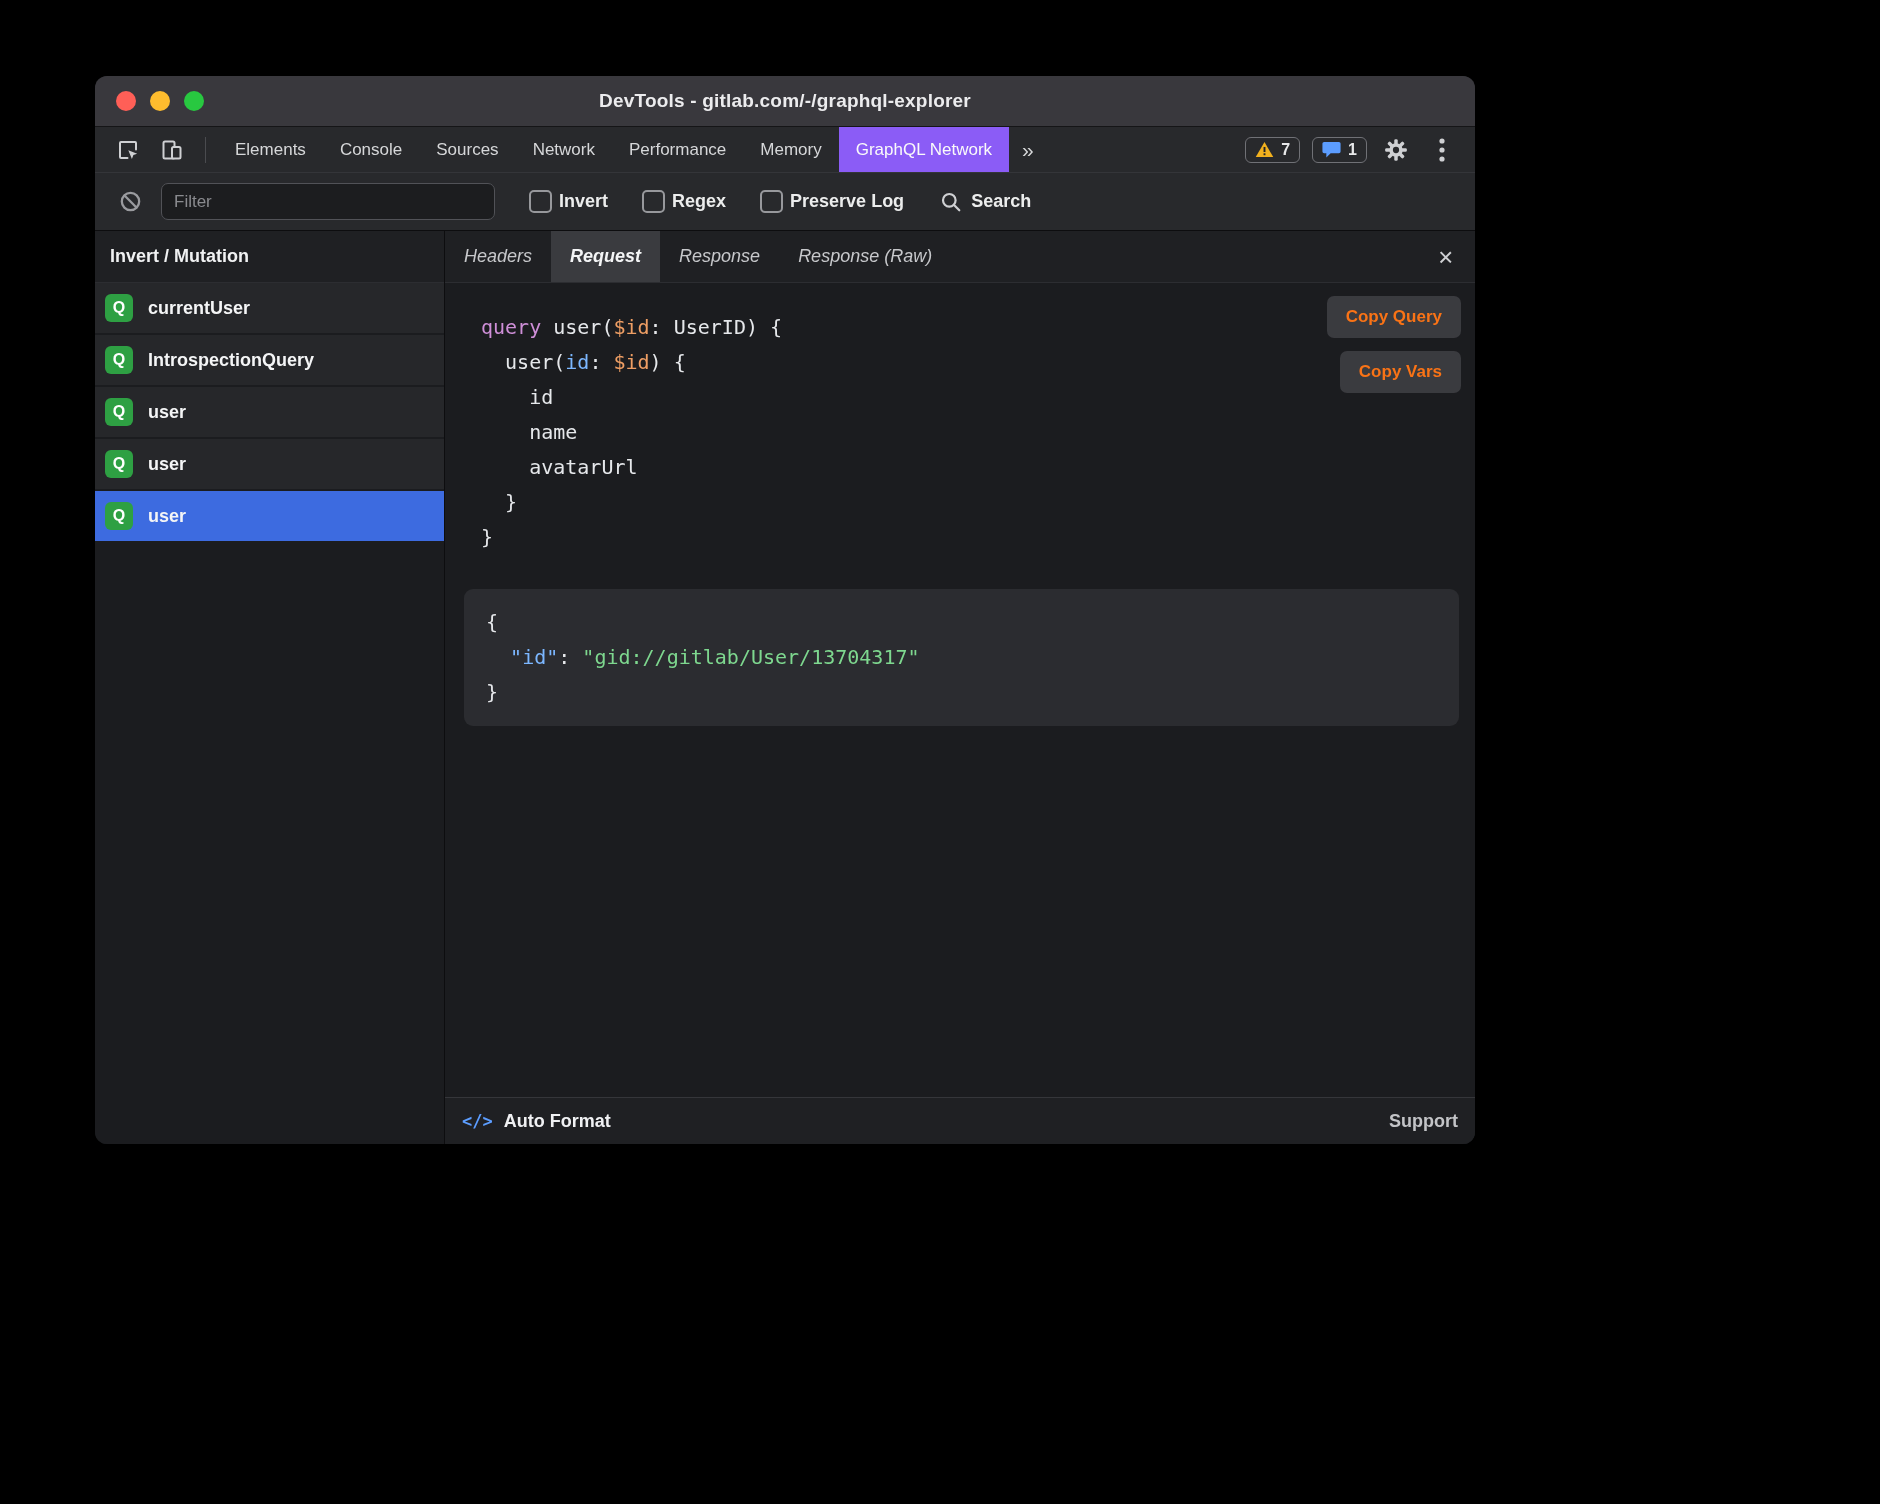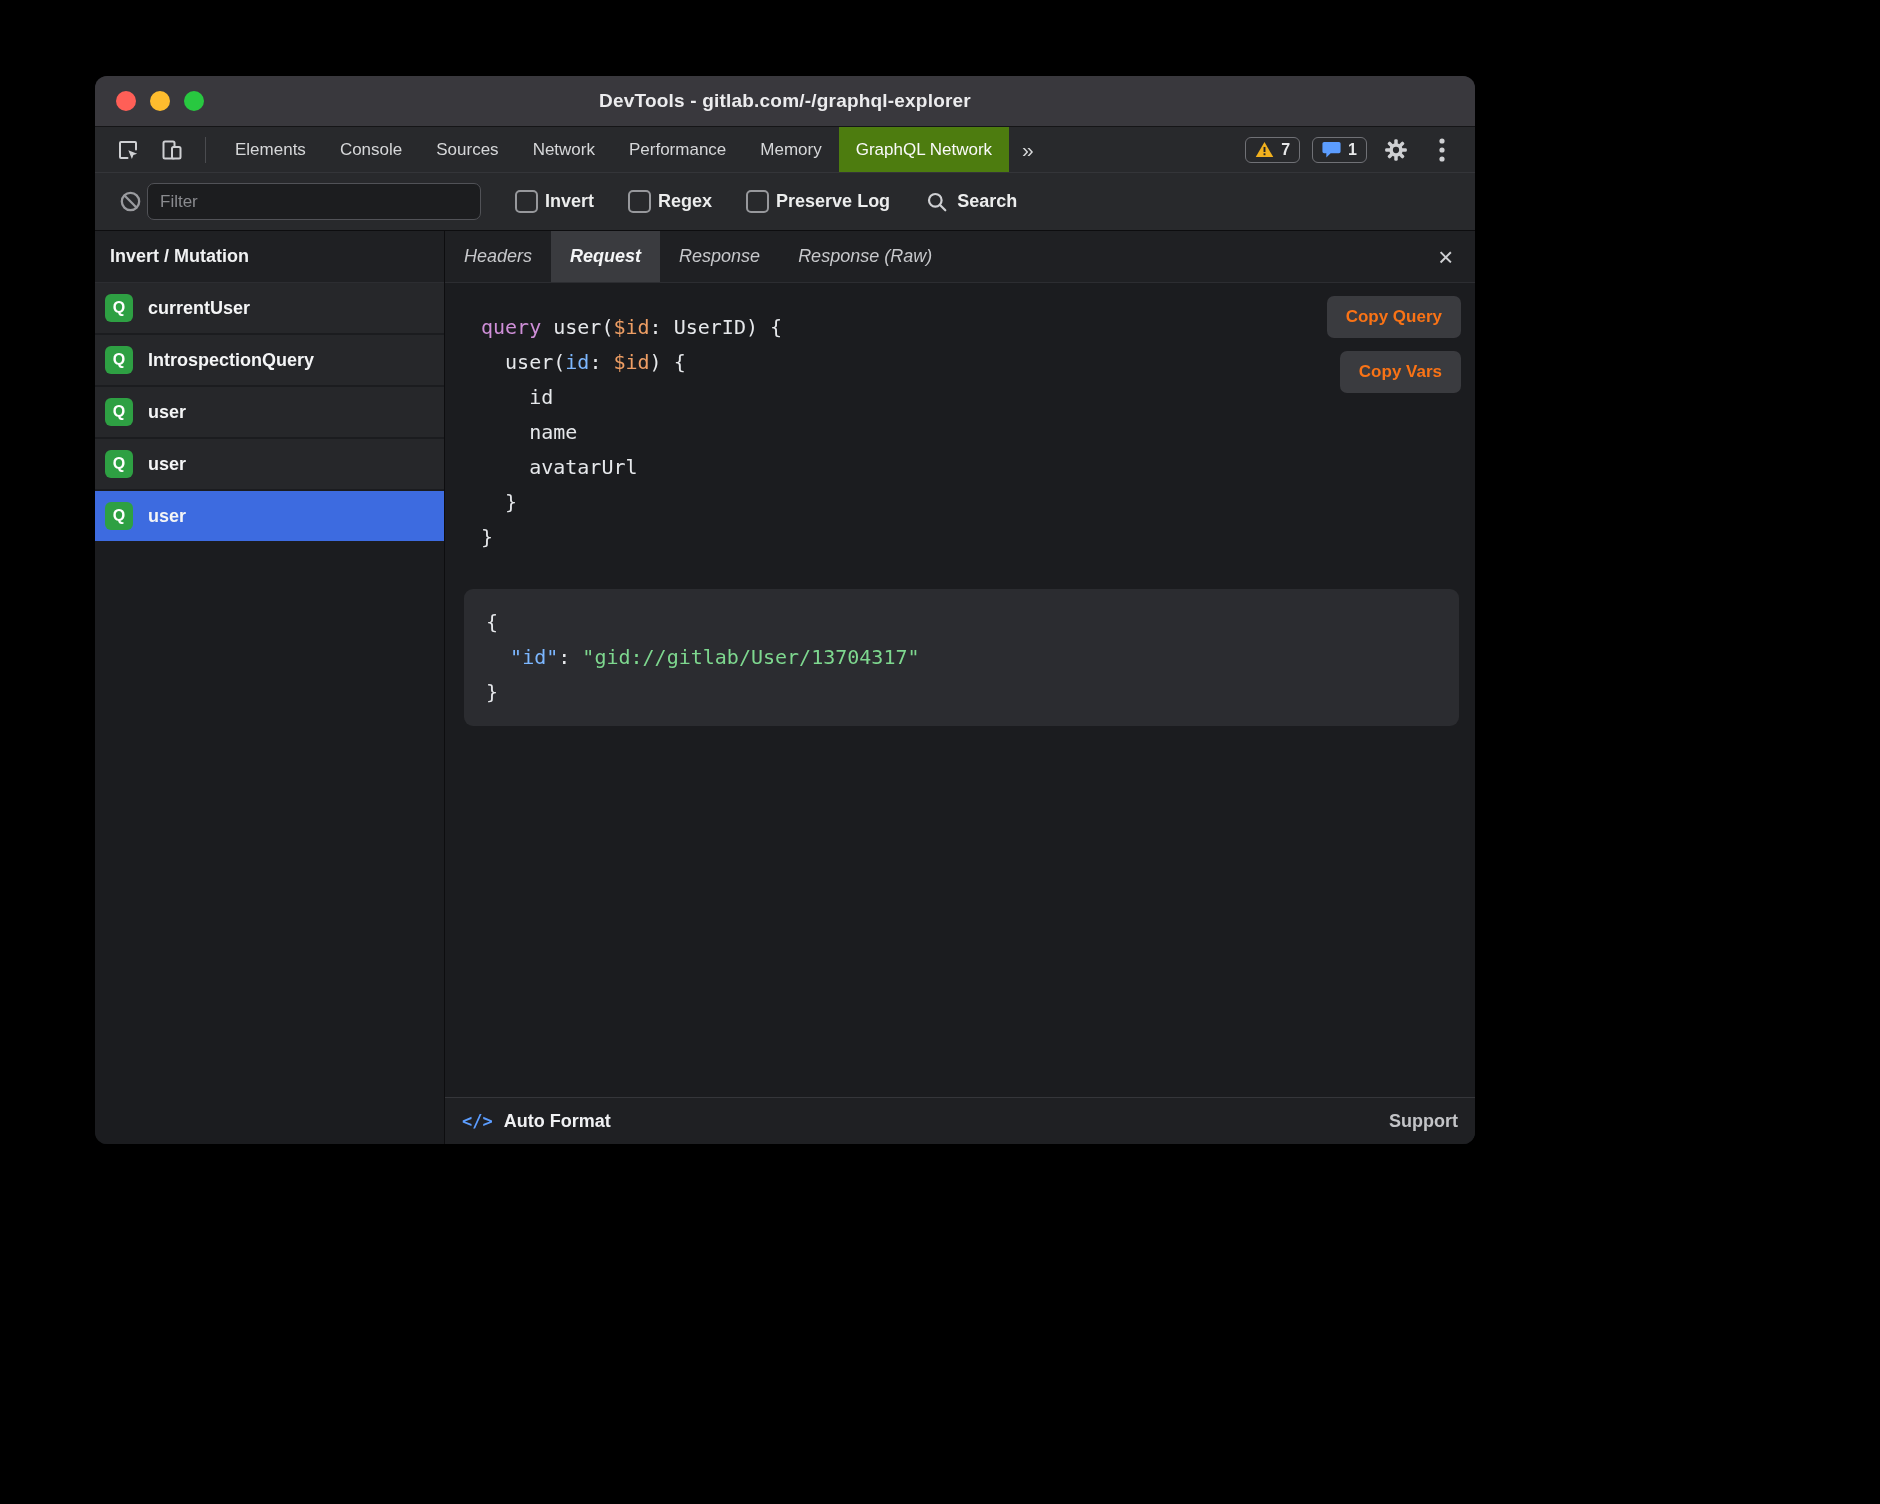--- a/index.html
+++ b/index.html
@@ -60,21 +60,21 @@
   .icon-btn { width: 34px; height: 34px; display: flex; align-items: center; justify-content: center; border-radius: 5px; }
   .vsep { width: 1px; height: 26px; background: #4a4b4f; margin: auto 6px; }
   .panel-tabs { display: flex; align-items: stretch; }
   .panel-tab {
     display: flex; align-items: center;
     padding: 0 17px;
     color: #d6d7d9;
     font-size: 17px;
     white-space: nowrap;
   }
-  .panel-tab.selected { background: #4d7c0f; color: #fafafa; }
+  .panel-tab.selected { background: #8b5cf6; color: #fafafa; }
   .chevron { display: flex; align-items: center; padding: 0 13px; color: #d6d7d9; font-size: 21px; }
   .toolbar-right { margin-left: auto; display: flex; align-items: center; gap: 12px; padding-right: 16px; }
   .count-badge {
     display: flex; align-items: center; gap: 7px;
     border: 1px solid #707176;
     border-radius: 6px;
     padding: 3px 9px;
     color: #e8e9ea;
     font-size: 16px;
     font-weight: 600;
@@ -85,20 +85,21 @@
     flex: 0 0 auto;
     background: #28292c;
     border-bottom: 1px solid #0d0d0f;
     display: flex;
     align-items: center;
     padding: 0 18px;
   }
   .filter-input {
     width: 308px;
     height: 35px;
+    margin-left: 14px;
     background: #1c1d1f;
     border: 1px solid #515257;
     border-radius: 7px;
     color: #e8e9ea;
     font-size: 17px;
     font-family: "Liberation Sans", sans-serif;
     padding: 0 12px;
     outline: none;
   }
   .filter-input::placeholder { color: #8a8b8f; }

